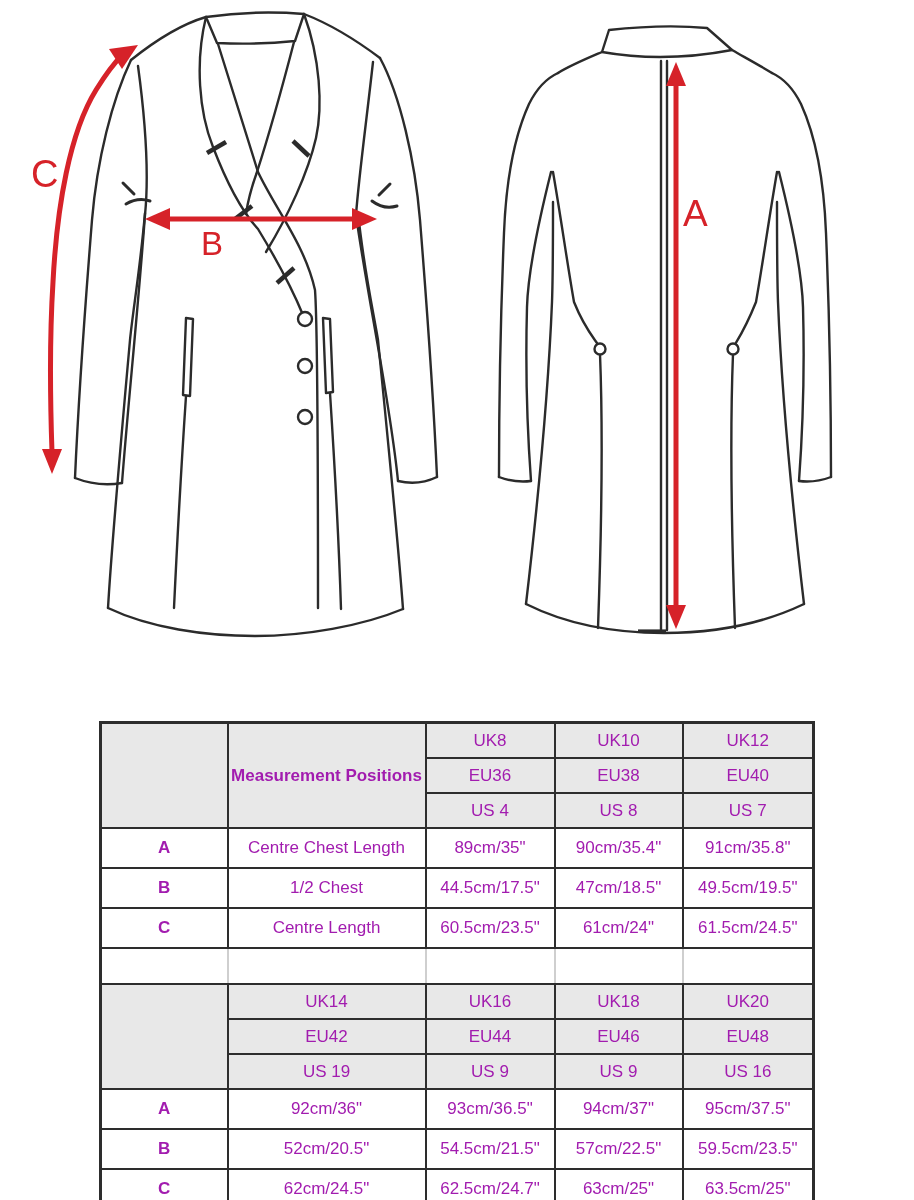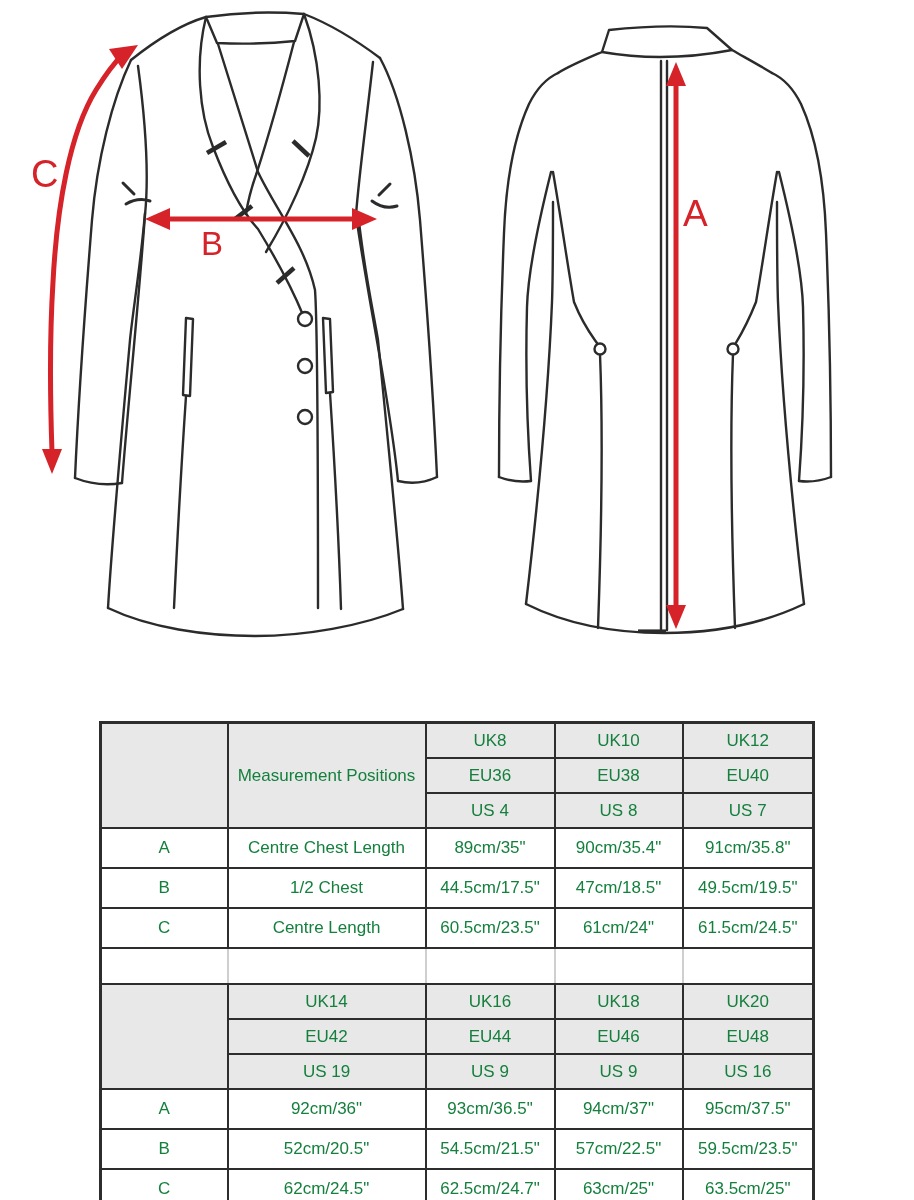--- a/index.html
+++ b/index.html
@@ -27,30 +27,30 @@
   .lblA{font-size:37px;}
 
   .tablewrap{position:absolute;left:99px;top:721px;}
   table.size{
     border-collapse:collapse;table-layout:fixed;width:713px;
     border:3px solid var(--grid);
   }
   table.size td{
     border:2px solid var(--grid);
     text-align:center;vertical-align:middle;
-    font-size:17px;color:#15803d;padding:0;overflow:hidden;white-space:nowrap;
+    font-size:17px;color:#a21caf;padding:0;overflow:hidden;white-space:nowrap;
   }
   tr.hdr td{height:33px;background:var(--hdrbg);}
   tr.data td{height:38px;background:#fff;}
   tr.spacer td{
     height:34px;background:#fff;
     border-left:2px solid #cfcfcf;border-right:2px solid #cfcfcf;
     border-top:2px solid var(--grid);border-bottom:2px solid var(--grid);
   }
-  .b{font-weight:normal;}
+  .b{font-weight:bold;}
 </style>
 </head>
 <body>
 
 <div class="stage">
 
   <svg class="diagram" width="914" height="690" viewBox="0 0 914 690" xmlns="http://www.w3.org/2000/svg">
 
     <g>
 

